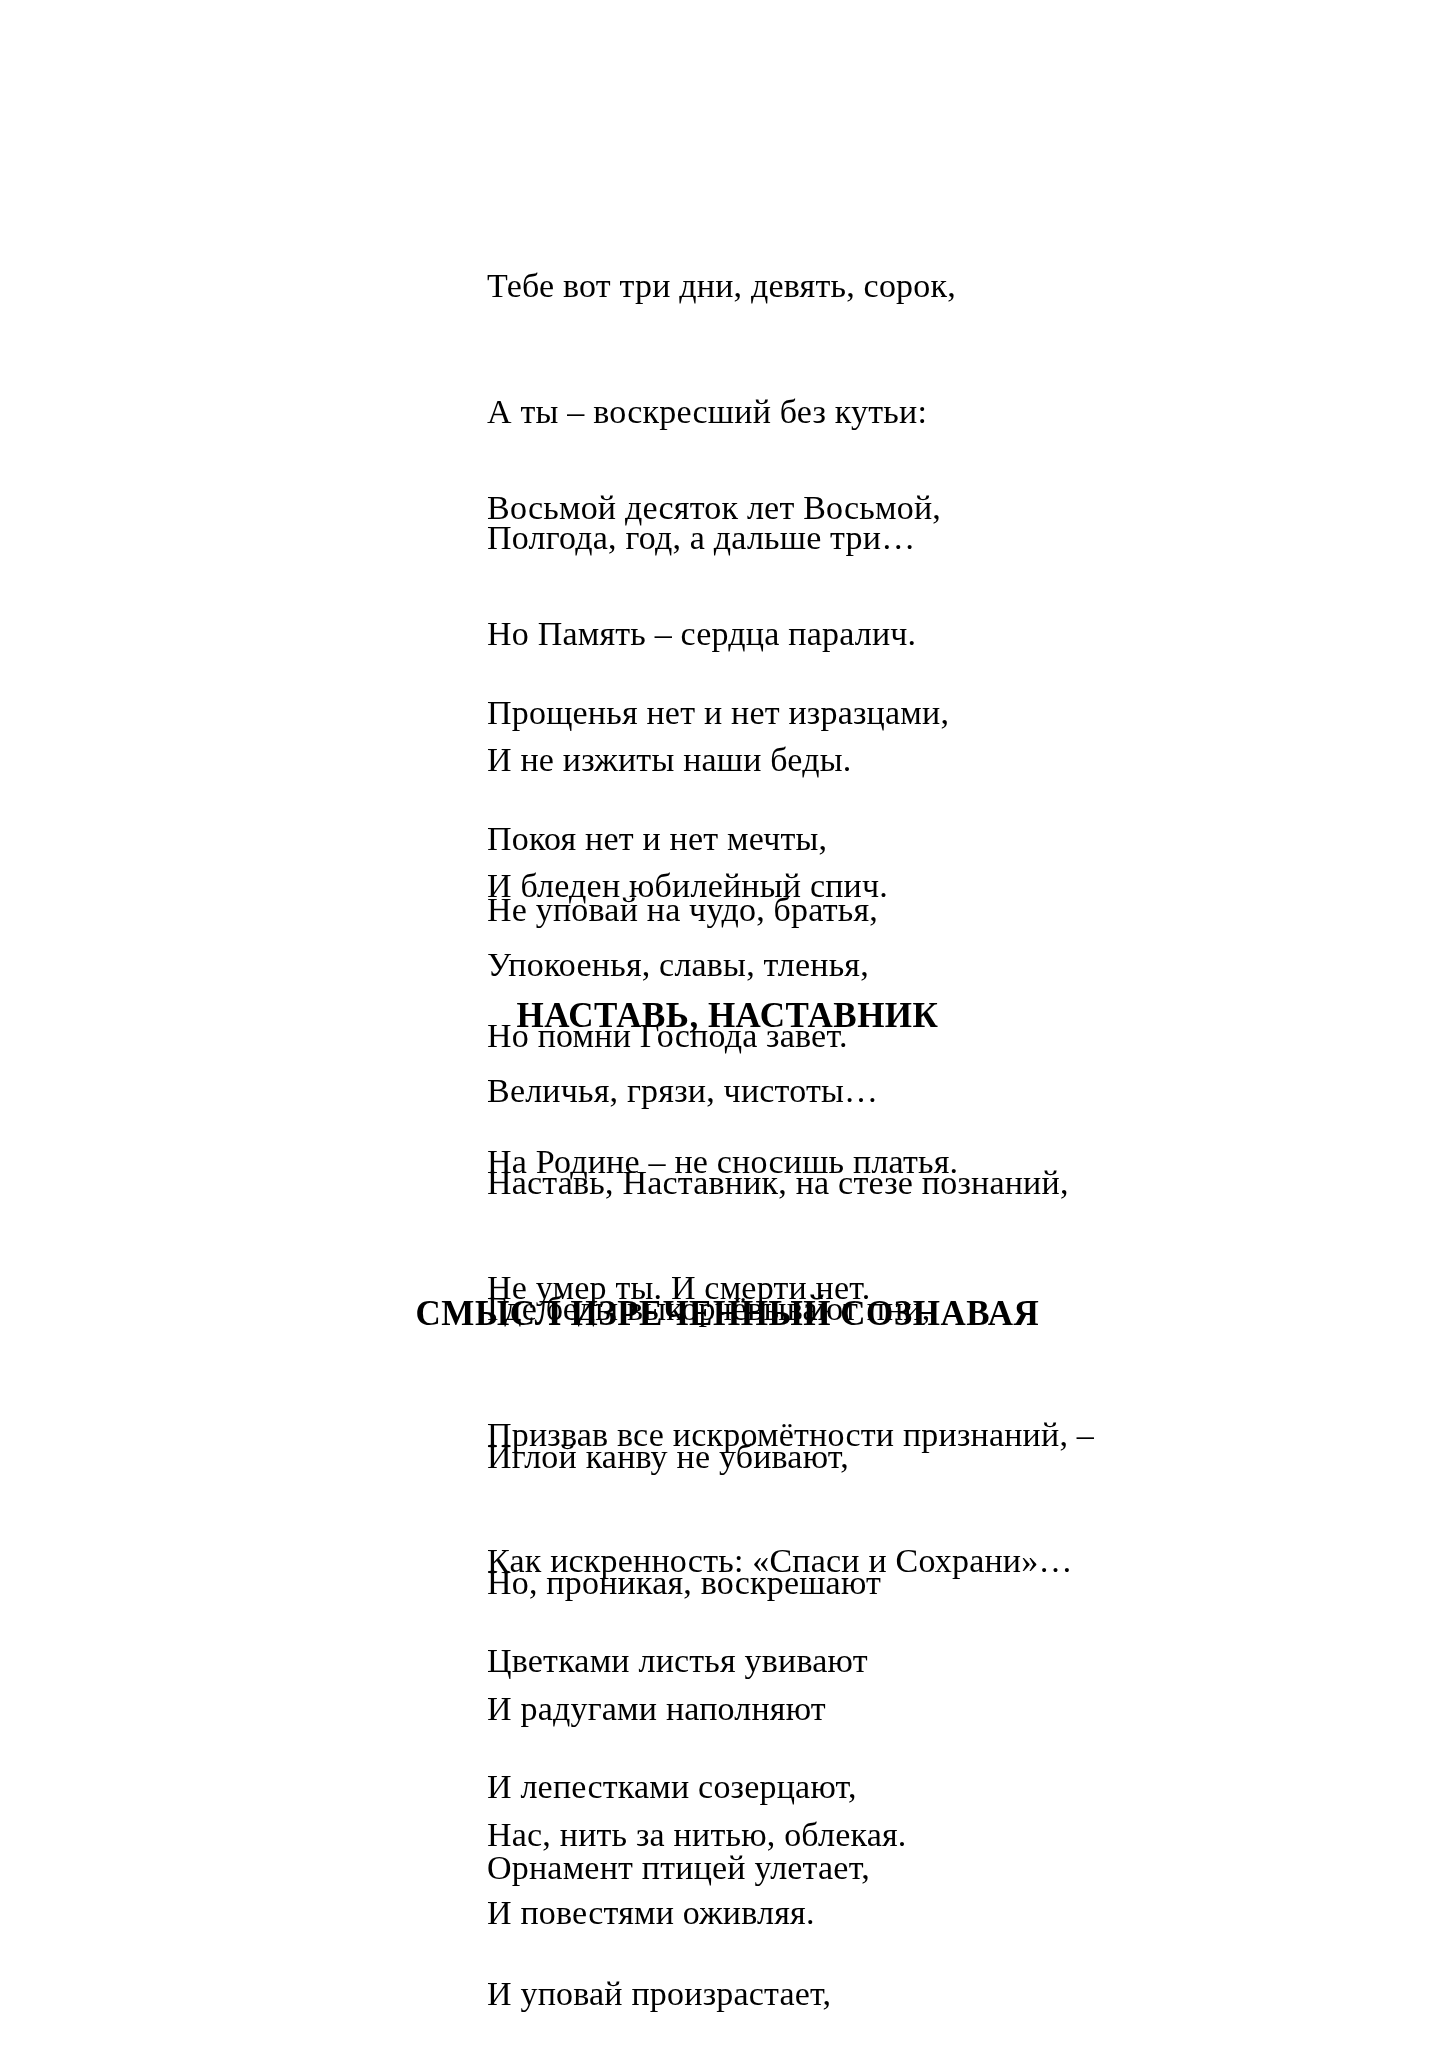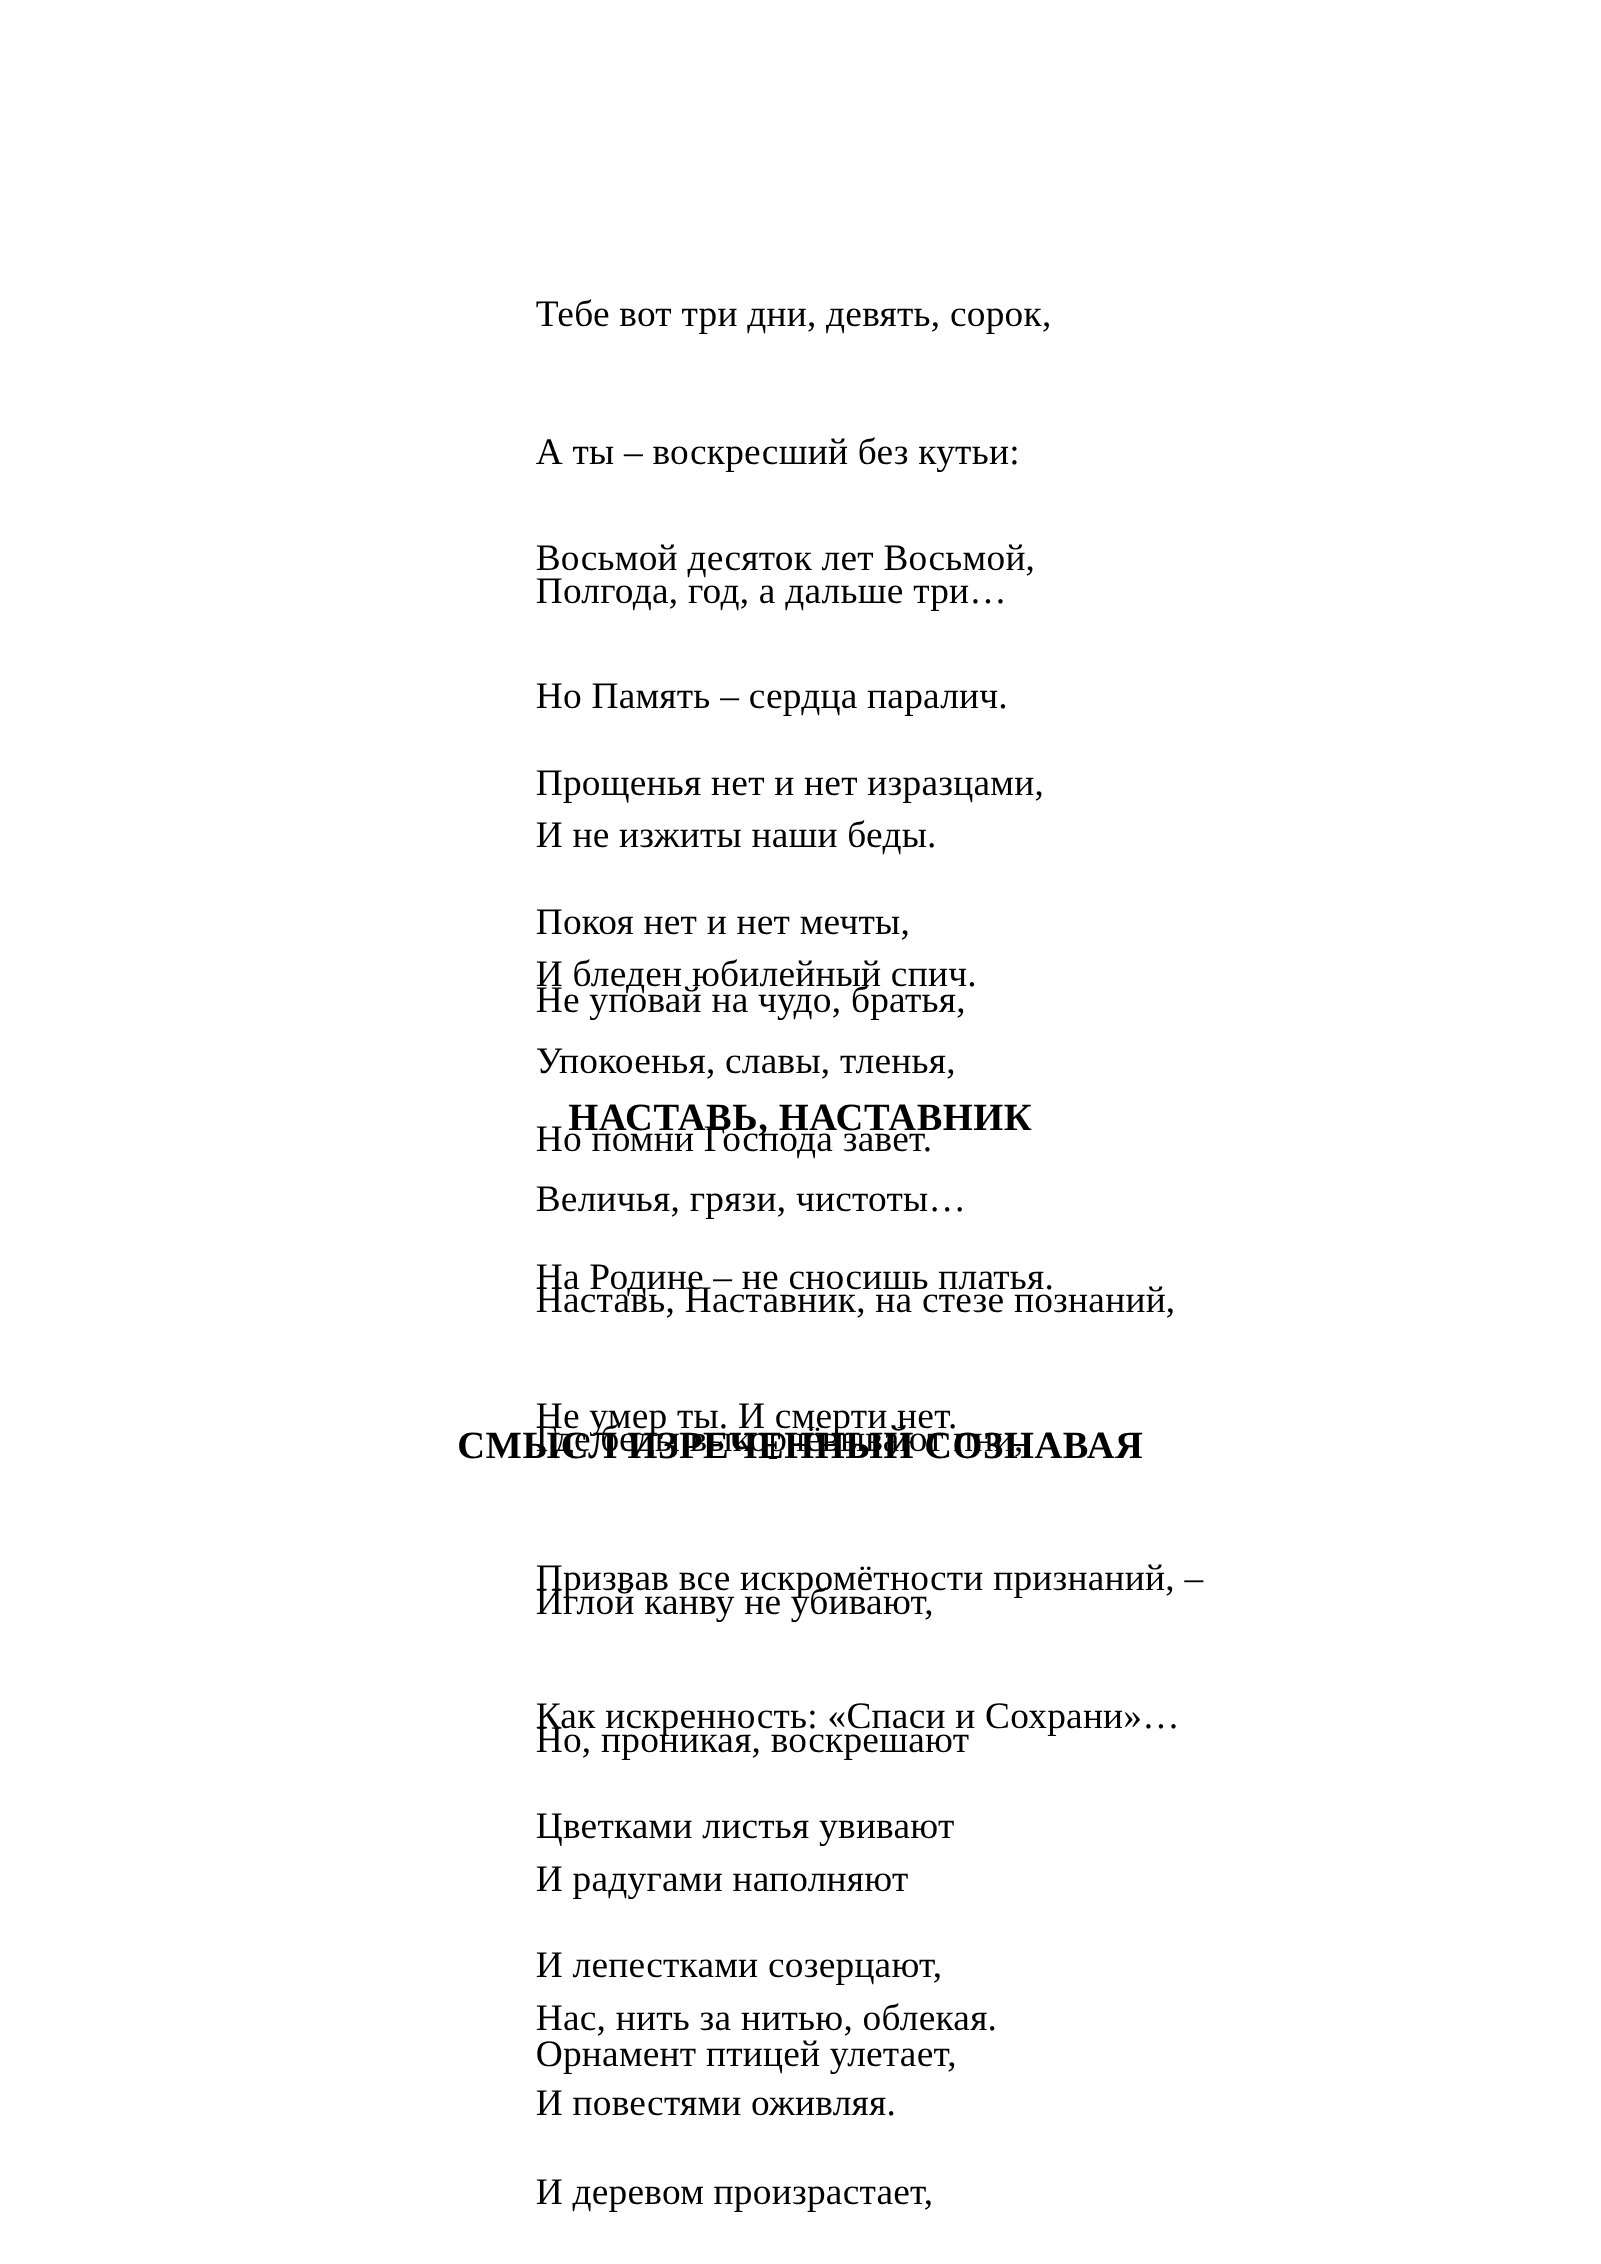--- a/index.html
+++ b/index.html
@@ -104,18 +104,18 @@
   </div>
 
   <div id="block-8" class="stanza">
     <div class="line">Цветками листья увивают</div>
     <div class="line">И лепестками созерцают,</div>
     <div class="line">И повестями оживляя.</div>
   </div>
 
   <div id="block-9" class="stanza">
     <div class="line">Орнамент птицей улетает,</div>
-    <div class="line">И деревом произрастает,</div>
+    <div class="line">И уповай произрастает,</div>
     
     
   </div>
 
 </div>
 
 </body></html>

